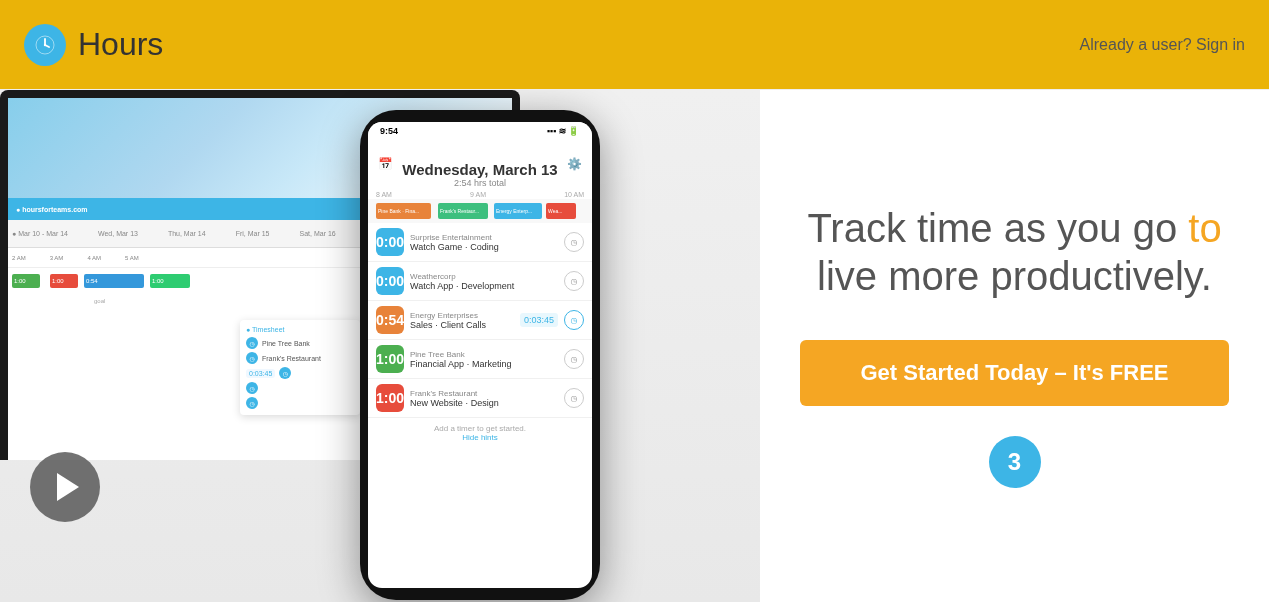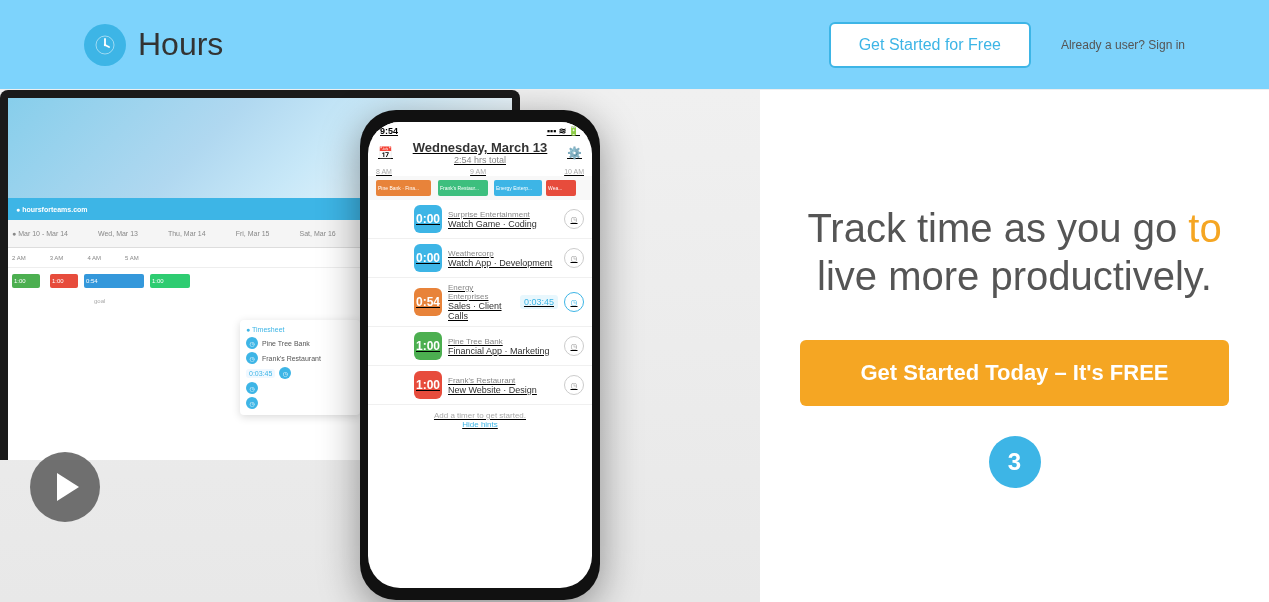--- a/index.html
+++ b/index.html
@@ -3,24 +3,24 @@
   <meta charset="utf-8">
   <style>
     * { margin: 0; padding: 0; box-sizing: border-box; }
     body { font-family: -apple-system, BlinkMacSystemFont, 'Segoe UI', sans-serif; background: #fff; width: 1269px; height: 602px; overflow: hidden; }
 
     
     .header {
       display: flex;
       align-items: center;
       justify-content: space-between;
-      padding: 0 84px;
+      padding: 0 24px;
       height: 90px;
       border-bottom: 1px solid #eee;
-      background: #7dd3fc;
+      background: #eab308;
       position: relative;
       z-index: 10;
     }
     .logo-area {
       display: flex;
       align-items: center;
       gap: 12px;
     }
     .logo-icon {
       width: 42px;
@@ -47,21 +47,21 @@
       border: 2px solid #3db5e6;
       color: #3db5e6;
       background: #fff;
       padding: 12px 28px;
       border-radius: 6px;
       font-size: 16px;
       cursor: pointer;
     }
     .sign-in-link {
       color: #555;
-      font-size: 12px;
+      font-size: 16px;
       cursor: pointer;
       text-decoration: none;
     }
 
     
     .main {
       display: flex;
       width: 1269px;
       height: 512px;
       position: relative;
@@ -232,37 +232,37 @@
       width: 240px;
       height: 490px;
       background: #111;
       border-radius: 36px;
       padding: 12px 8px;
       box-shadow: 0 10px 40px rgba(0,0,0,0.4);
       z-index: 6;
     }
     .phone-screen {
       background: #fff;
-      border-radius: 32px;
+      border-radius: 14px;
       height: 100%;
       overflow: hidden;
-      text-decoration: underline;
     }
     .phone-status-bar {
       background: #fff;
       display: flex;
       justify-content: space-between;
       padding: 4px 12px 2px;
       font-size: 9px;
       font-weight: 600;
     }
     .phone-date {
-      font-size: 13px;
+      font-size: 15px;
       font-weight: 600;
       color: #333;
+      margin-top: 21px;
     }
     .phone-hours-total {
       font-size: 9px;
       color: #888;
     }
     .phone-timeline-bar {
       height: 24px;
       position: relative;
       overflow: hidden;
       background: #f8f8f8;
@@ -294,25 +294,24 @@
       border-bottom: 1px solid #f0f0f0;
       gap: 6px;
     }
     .ptimer-badge {
       width: 28px;
       height: 28px;
       border-radius: 6px;
       display: flex;
       align-items: center;
       justify-content: center;
-      font-size: 12px;
+      font-size: 14px;
       font-weight: 600;
       color: white;
       flex-shrink: 0;
-      margin-left: 38px;
     }
     .ptimer-info {
       flex: 1;
     }
     .ptimer-company {
       font-size: 8px;
       color: #888;
     }
     .ptimer-task {
       font-size: 9px;
@@ -429,21 +428,20 @@
         <circle cx="12" cy="12" r="10" fill="#3db5e6"></circle>
         <circle cx="12" cy="12" r="9" fill="#3db5e6" stroke="white" stroke-width="0.5"></circle>
         <line x1="12" y1="6" x2="12" y2="12" stroke="white" stroke-width="1.8" stroke-linecap="round"></line>
         <line x1="12" y1="12" x2="16" y2="14" stroke="white" stroke-width="1.8" stroke-linecap="round"></line>
         <circle cx="12" cy="12" r="1.2" fill="white"></circle>
       </svg>
     </div>
     <span class="logo-text">Hours</span>
   </div>
   <div class="header-right">
-    <button class="btn-get-started">Get Started for Free</button>
     <a class="sign-in-link">Already a user? Sign in</a>
   </div>
 </div>
 
 <div class="main">
 
   <div class="left-section">
 
     <div class="desktop-mockup">
       <div class="desktop-screen">

